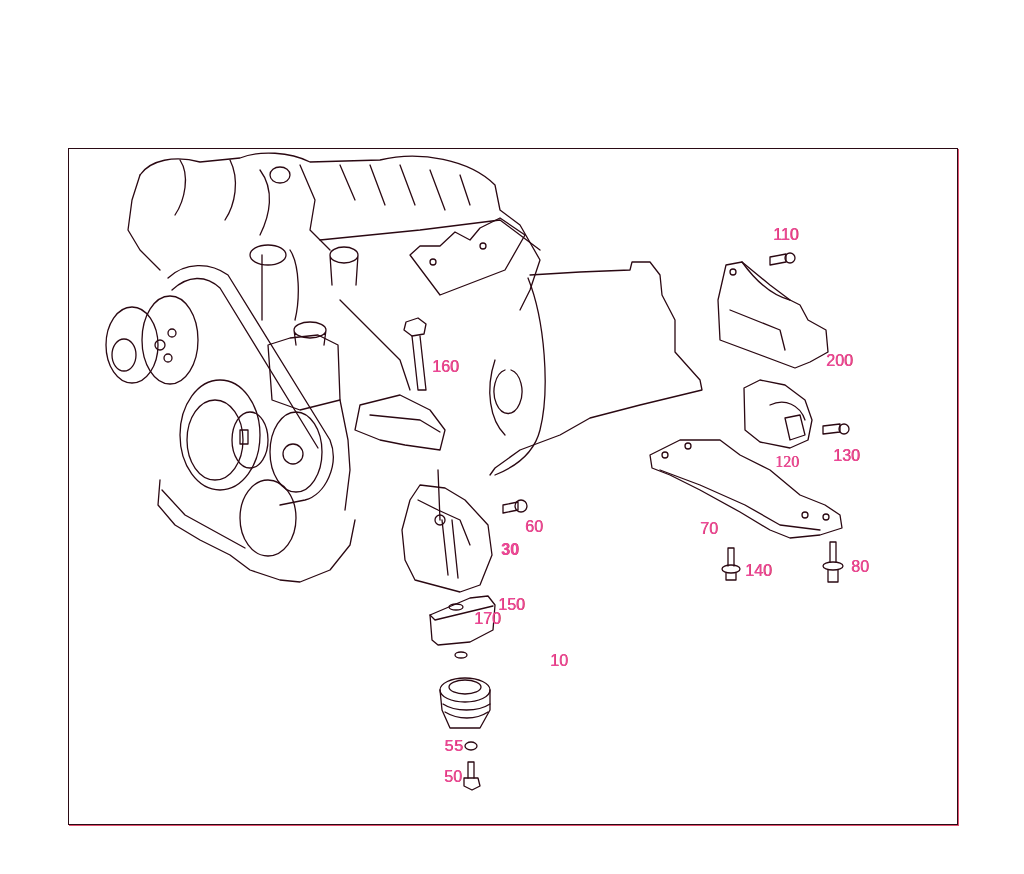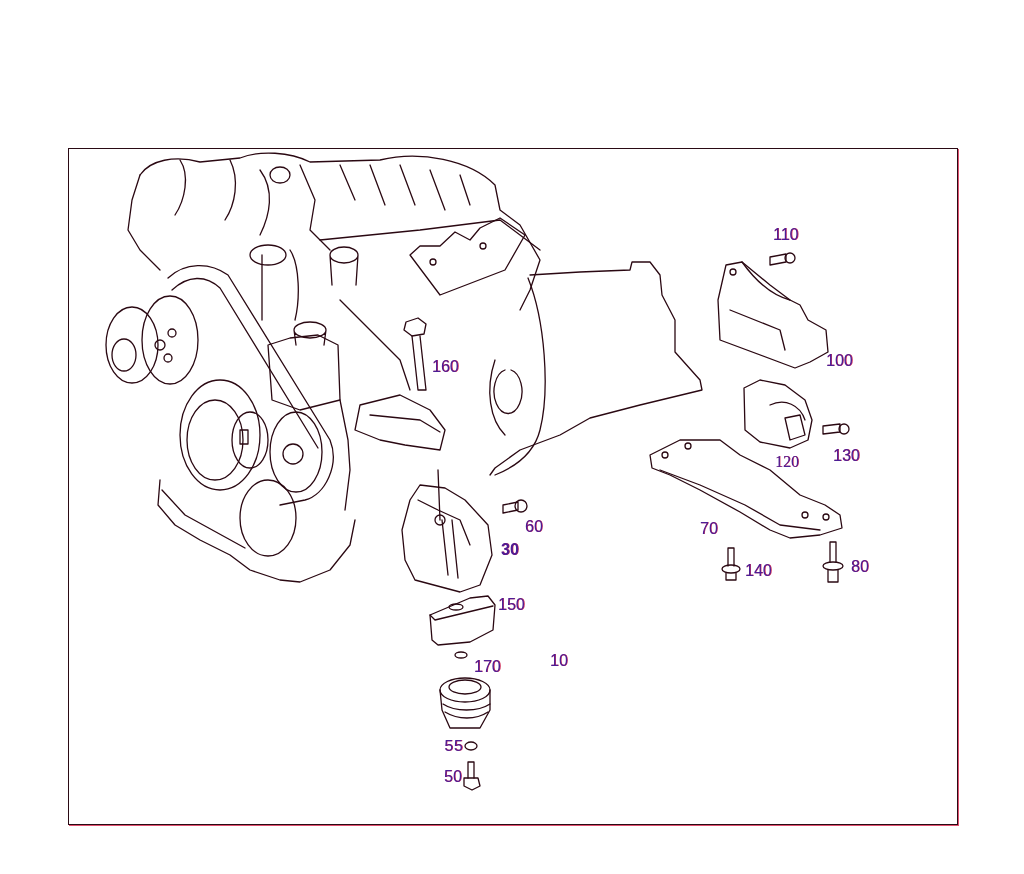--- a/index.html
+++ b/index.html
@@ -1,21 +1,21 @@
 <!DOCTYPE html>
 <html><head>
 <meta charset="utf-8">
 <style>
   html, body { margin: 0; padding: 0; background: #ffffff; }
   body { width: 1024px; height: 874px; position: relative; overflow: hidden;
          font-family: "Liberation Sans", sans-serif; }
   .frame { position: absolute; left: 68px; top: 148px; width: 888px; height: 675px;
            border: 1.5px solid #2a0a14; box-shadow: 1px 1px 0 #e0506e; }
   svg.art { position: absolute; left: 0; top: 0; }
-  .callout { position: absolute; font-size: 16px; color: #4c1d95; line-height: 1;
+  .callout { position: absolute; font-size: 16px; color: #ec4899; line-height: 1;
              text-shadow: 0.6px 0 0 #d0305a; }
   .ln { fill: none; stroke: #2a0812; stroke-width: 1.3; stroke-linejoin: round; stroke-linecap: round; }
 </style>
 </head>
 <body>
 
 <div class="frame"></div>
 
 <svg class="art" width="1024" height="874" viewBox="0 0 1024 874">
 
@@ -145,26 +145,26 @@
     <path class="ln" d="M726,573 L726,580 L736,580 L736,573"></path>
   </g>
   <g>
     <path class="ln" d="M830,542 L830,562 M836,542 L836,562 M830,542 L836,542"></path>
     <ellipse class="ln" cx="833" cy="566" rx="10" ry="4"></ellipse>
     <path class="ln" d="M828,570 L828,582 L838,582 L838,570"></path>
   </g>
 </svg>
 
 <div class="callout" style="left:773px;top:227px;">110</div>
-<div class="callout" style="left:826px;top:353px;">100</div>
+<div class="callout" style="left:826px;top:353px;">200</div>
 <div class="callout" style="left:775px;top:454px;font-family:Liberation Serif, serif;">120</div>
 <div class="callout" style="left:833px;top:448px;">130</div>
 <div class="callout" style="left:432px;top:359px;">160</div>
 <div class="callout" style="left:525px;top:519px;">60</div>
 <div class="callout" style="left:501px;top:542px;font-weight:bold;">30</div>
 <div class="callout" style="left:678px;top:521px;margin-left:22px;">70</div>
 <div class="callout" style="left:745px;top:563px;">140</div>
 <div class="callout" style="left:851px;top:559px;">80</div>
 <div class="callout" style="left:498px;top:597px;">150</div>
-<div class="callout" style="left:474px;top:659px;text-align:center;">170</div>
+<div class="callout" style="left:474px;top:611px;text-align:center;">170</div>
 <div class="callout" style="left:506px;top:653px;margin-left:44px;">10</div>
 <div class="callout" style="left:444px;top:739px;font-family:Liberation Mono, monospace;">55</div>
 <div class="callout" style="left:444px;top:769px;">50</div>
 
 </body></html>

